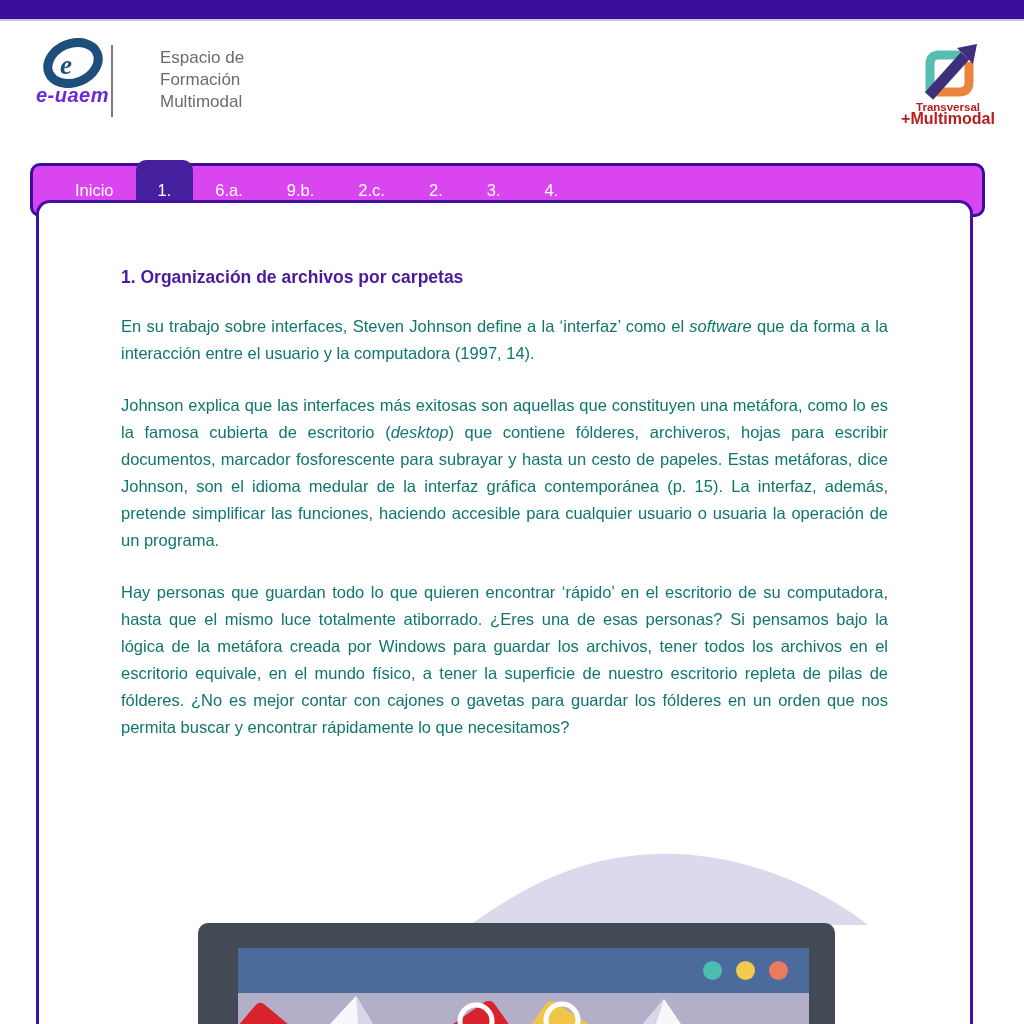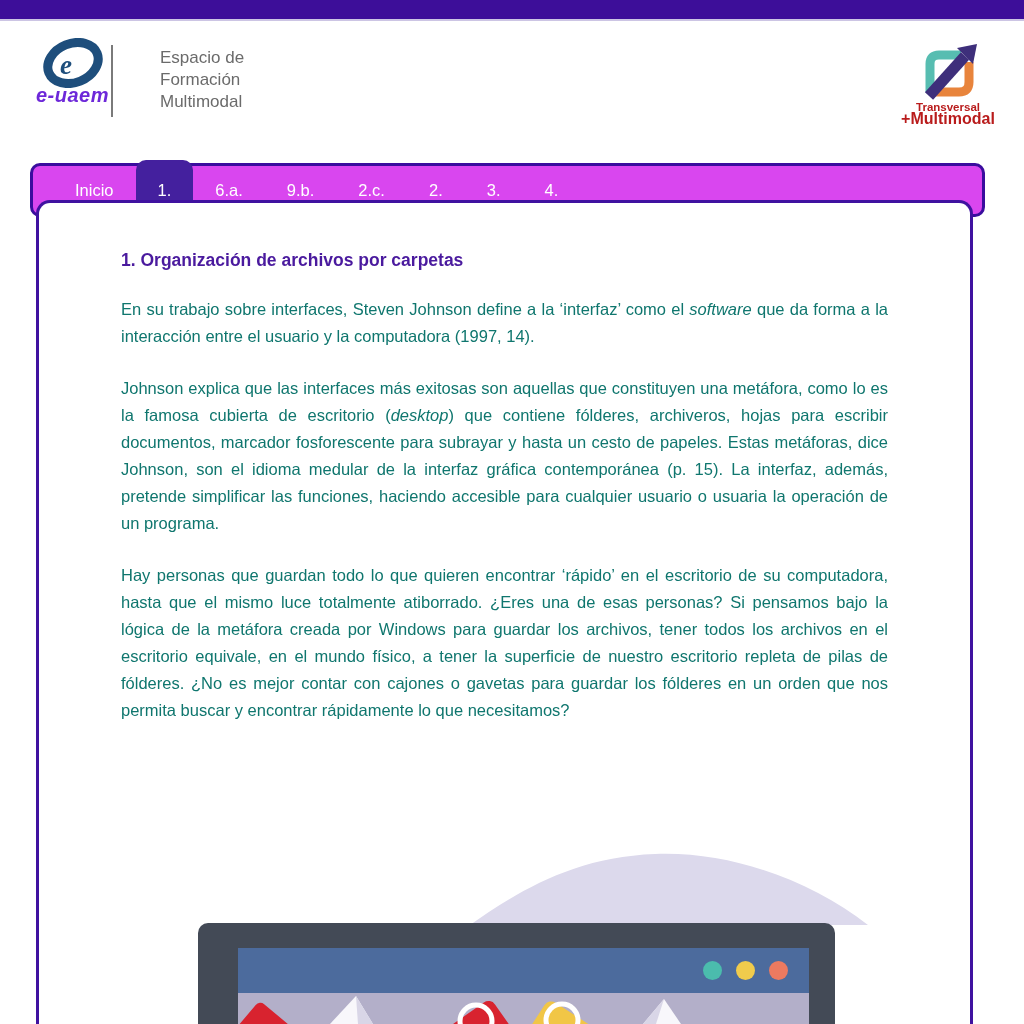--- a/index.html
+++ b/index.html
@@ -28,21 +28,21 @@
          background:#d946ef; border:3px solid #3A0D9E; border-radius:10px;
          display:flex; align-items:center; padding-left:20px;margin-top:20px; }
   .tab { color:#fff; font-size:16.5px; line-height:48px; padding:0 22px; cursor:pointer;
          border-radius:10px; white-space:nowrap; }
   .tab.active { background:#44209E; line-height:60px; height:60px; margin:-6px 0; }
 
   
   .panel { position:absolute; left:36px; top:200px; width:937px; height:850px;
            background:#fff; border:3px solid #3F12A0; border-bottom:none;
            border-radius:14px 14px 0 0; padding:0 82px; }
-  .panel h1 { margin-top:47px; font-size:17.5px; font-weight:bold; color:#4A1A9E; }
+  .panel h1 { margin-top:64px; font-size:17.5px; font-weight:bold; color:#4A1A9E; }
   .panel p { margin-top:25px; font-size:16.5px; line-height:27px; color:#0f766e;
              text-align:justify; }
   .panel p em { font-style:italic; }
 
   
   .blob { position:absolute; left:428px; top:852px; }
   .monitor { position:absolute; left:198px; top:923px; width:637px; height:101px;
              background:#434A56; border-radius:10px 10px 0 0; }
   .screen { position:absolute; left:40px; right:26px; top:25px; bottom:0; overflow:hidden; }
   .titlebar { position:absolute; left:0; top:0; right:0; height:45px; background:#4C6B9D; }

